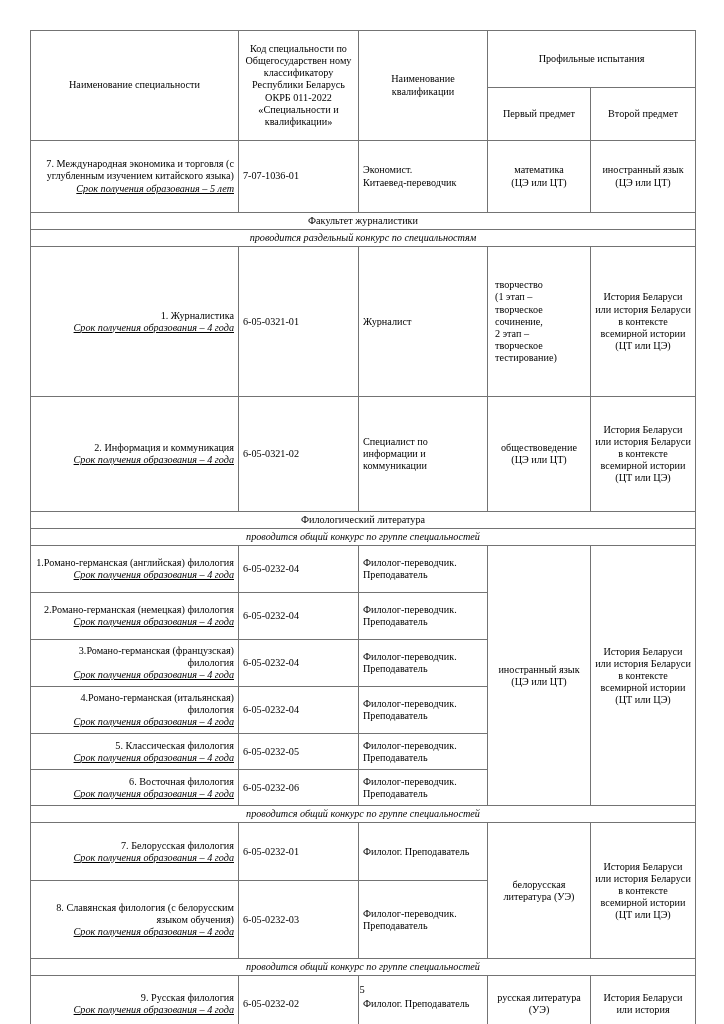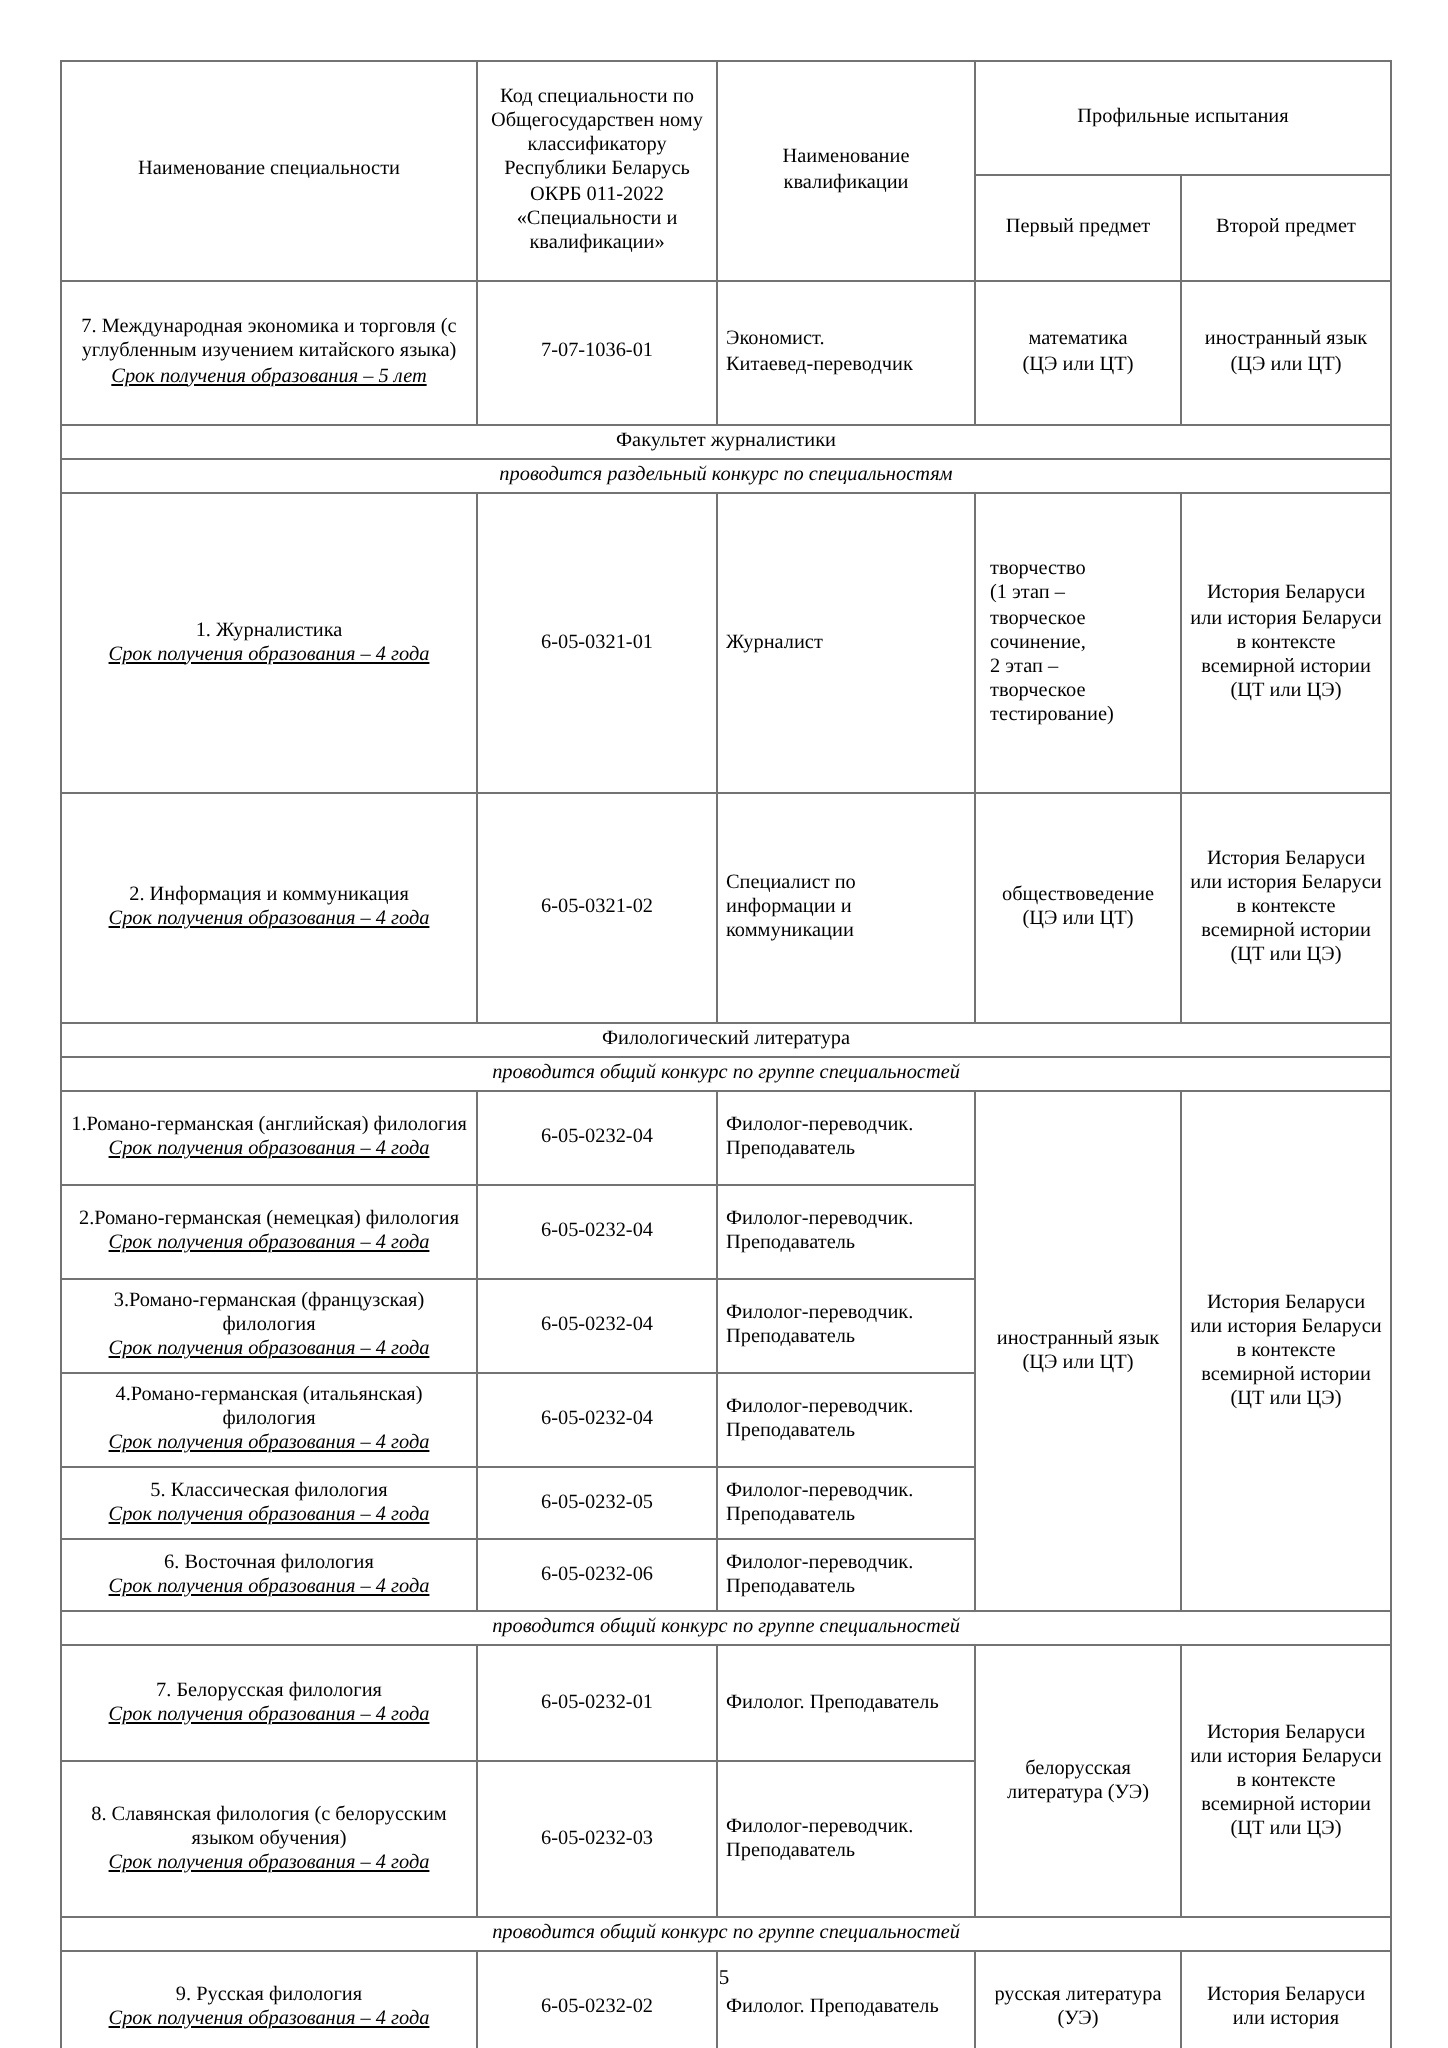--- a/index.html
+++ b/index.html
@@ -48,32 +48,31 @@
     text-align: center;
     font-weight: bold;
     font-size: 10.4px;
     line-height: 1.2;
   }
   th.hd-code {
     font-size: 10.2px;
   }
 
   td.spec {
-    text-align: center;
+    text-align: right;
     vertical-align: middle;
     padding-left: 6px;
   }
   td.spec .name { display: block; }
   td.spec .term {
     display: block;
     font-style: italic;
     text-decoration: underline;
   }
   td.code {
-    text-align: center;
     vertical-align: middle;
   }
   td.qual {
     text-align: left;
     vertical-align: middle;
     padding-left: 7px;
     margin-top: 44px;
   }
   td.subj {
     text-align: center;

